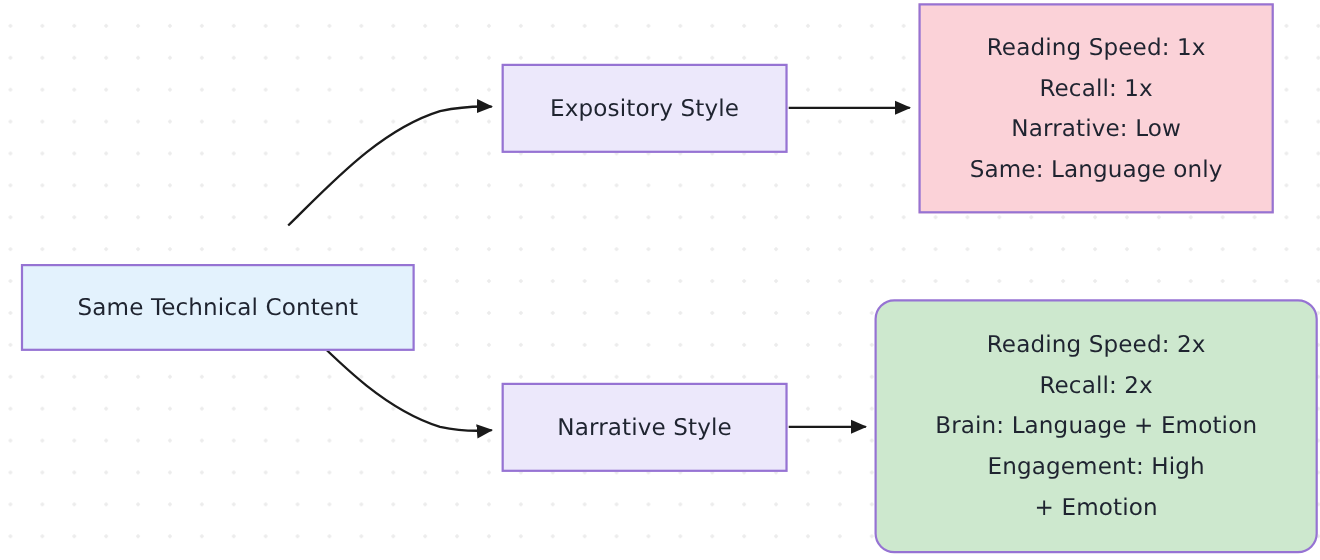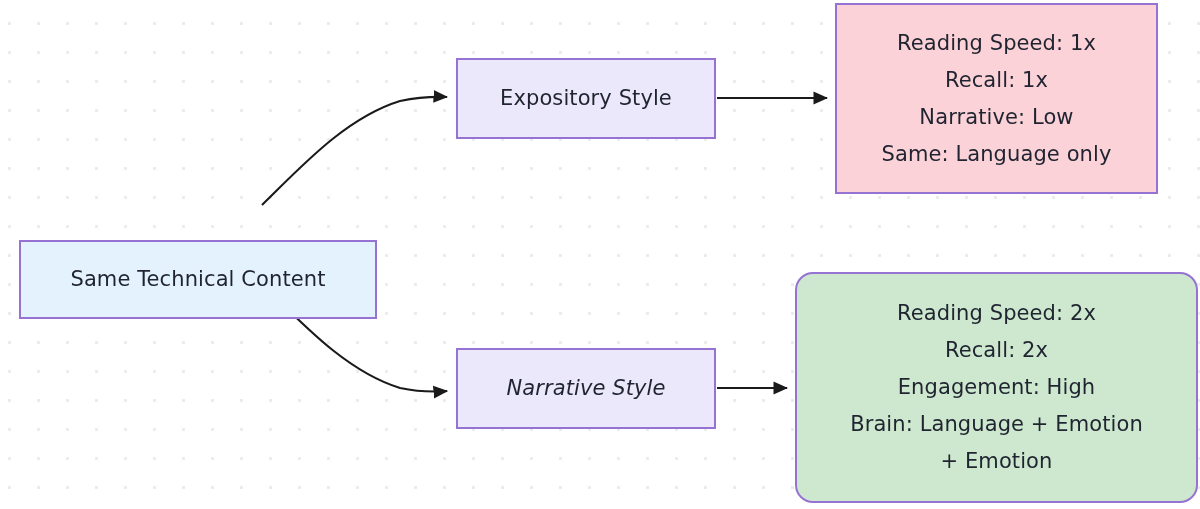--- a/index.html
+++ b/index.html
@@ -56,21 +56,20 @@
     left: 456px; top: 58px;
     width: 260px; height: 81px;
     background: #ece8fb;
     font-size: 21px;
   }
   #node-narrative {
     left: 456px; top: 348px;
     width: 260px; height: 81px;
     background: #ece8fb;
     font-size: 21px;
-    font-style: italic;
   }
   #node-expository-results {
     left: 835px; top: 3px;
     width: 323px; height: 191px;
     background: #fbd2d8;
     font-size: 21px;
   }
   #node-narrative-results {
     left: 795px; top: 272px;
     width: 403px; height: 231px;
@@ -124,19 +123,19 @@
         <span class="ln">Recall: 1x</span>
         <span class="ln">Narrative: Low</span>
         <span class="ln">Same: Language only</span>
       </div>
   </div>
 
   <div class="node" id="node-narrative-results">
     <div class="lines">
         <span class="ln">Reading Speed: 2x</span>
         <span class="ln">Recall: 2x</span>
+        <span class="ln">Brain: Language + Emotion</span>
         <span class="ln">Engagement: High</span>
-        <span class="ln">Brain: Language + Emotion</span>
         <span class="ln">+ Emotion</span>
       </div>
   </div>
 
 </div>
 
 </body></html>

